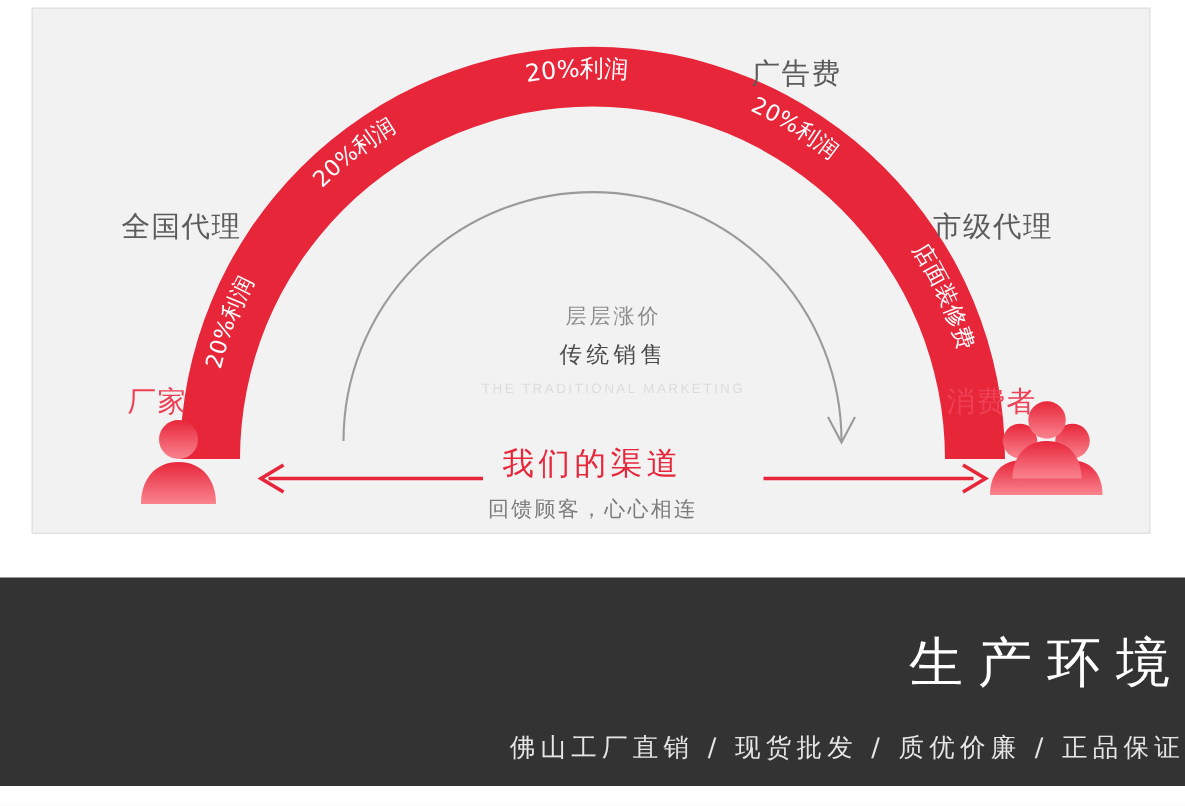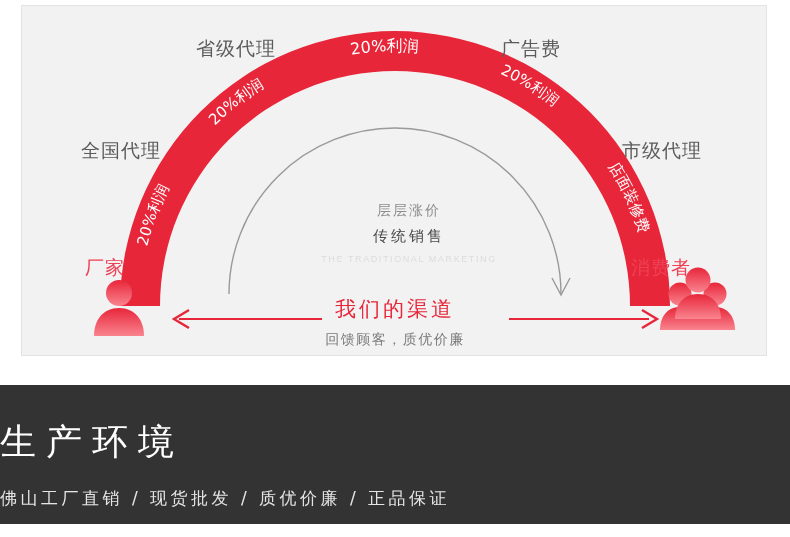--- a/index.html
+++ b/index.html
@@ -115,21 +115,21 @@
   }
 
   
   #bottom-banner {
     position: absolute;
     left: 0;
     top: 385px;
     width: 790px;
     height: 139px;
     background: #333333;
-    text-align: left;
+    text-align: right;
     box-sizing: border-box;
   }
   #banner-title {
     color: #ffffff;
     font-size: 36px;
     letter-spacing: 10px;
     padding-top: 33px;
     font-weight: normal;
     font-family: "DejaVu Sans", "Liberation Sans", sans-serif;
   }
@@ -218,36 +218,35 @@
 
       <text font-size="15">
         <textPath href="#arcTextPathOuter" startOffset="81.5%">
           <tspan>店面装修费</tspan>
         </textPath>
       </text>
     </g>
   </svg>
 
   <div class="node-label" id="label-national">全国代理</div>
-  <div class="node-label" id="label-provincial">省级代理</div>
   <div class="node-label" id="label-ad-fee">广告费</div>
   <div class="node-label" id="label-city">市级代理</div>
 
   <div class="endpoint-label" id="label-factory">厂家</div>
   <div class="endpoint-label" id="label-consumer">消费者</div>
 
   <div id="center-block">
     <div id="center-sub1">层层涨价</div>
     <div id="center-title">传统销售</div>
     <div id="center-en">THE TRADITIONAL MARKETING</div>
   </div>
 
   <div id="channel-block">
     <div id="channel-title">我们的渠道</div>
-    <div id="channel-sub">回馈顾客，质优价廉</div>
+    <div id="channel-sub">回馈顾客，心心相连</div>
   </div>
 
 </div>
 
 <div id="bottom-banner">
   <div id="banner-title">生产环境</div>
   <div id="banner-sub">佛山工厂直销 / 现货批发 / 质优价廉 / 正品保证</div>
 </div>
 
 </body></html>

